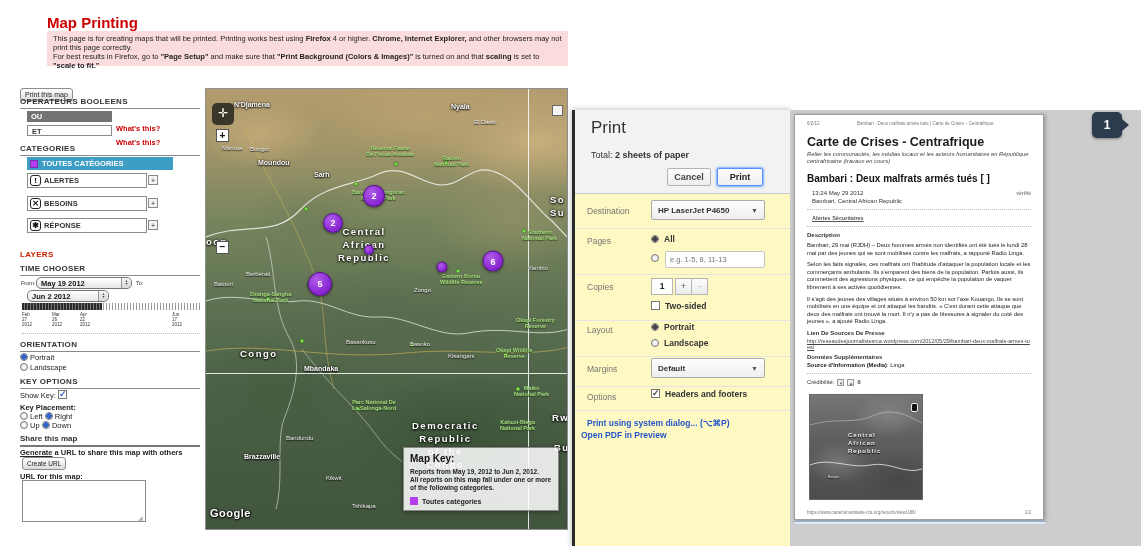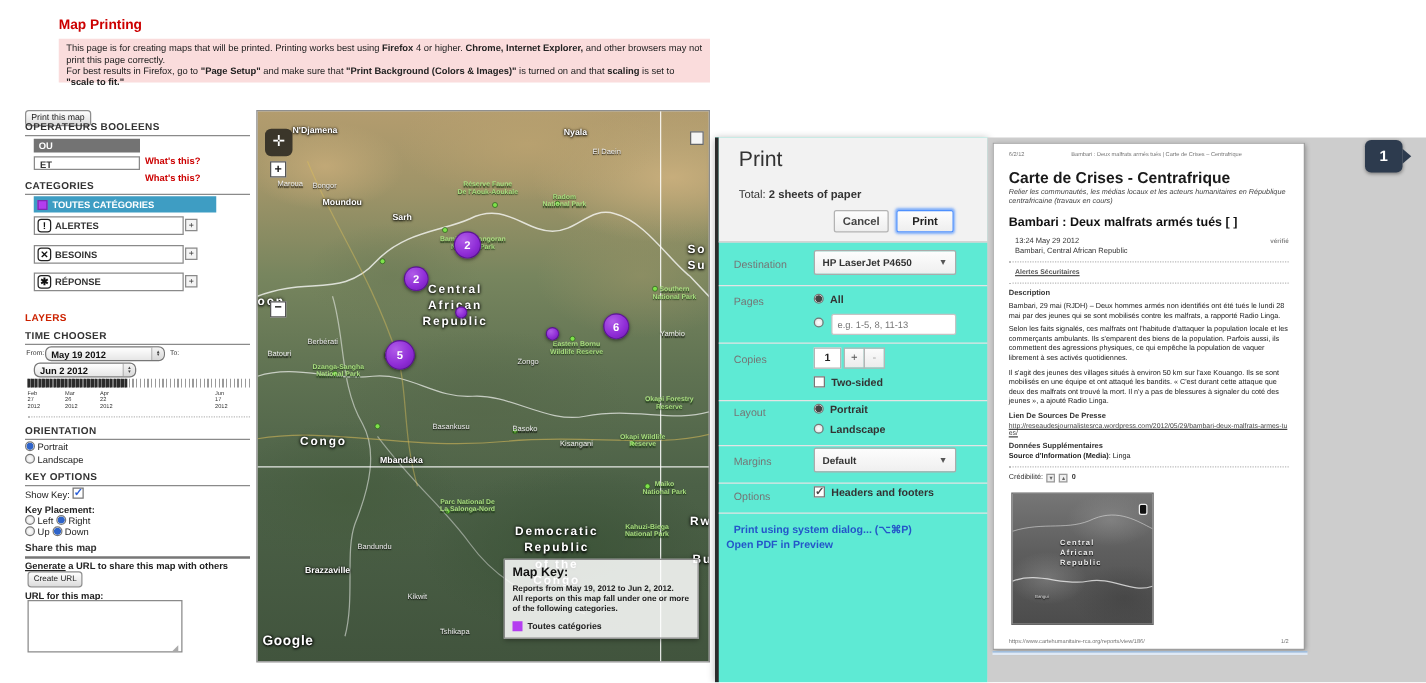--- a/index.html
+++ b/index.html
@@ -4,21 +4,21 @@
 <style>
   * { margin:0; padding:0; box-sizing:border-box; }
   html,body { background:#fff; }
   body { font-family:"Liberation Sans", sans-serif; }
   #root { position:relative; width:1141px; height:546px; overflow:hidden; background:#fff; }
   .abs { position:absolute; }
   .b { font-weight:bold; }
   .u { text-decoration:underline; }
 
   
-  .page-title { left:47px; top:14px; font-size:11px; font-weight:bold; color:#cc0000; }
+  .page-title { left:47px; top:14px; font-size:15px; font-weight:bold; color:#cc0000; }
   .notice { left:47px; top:31px; width:521px; height:35px; background:#fadcdc; padding:3px 6px; }
   .notice .ttl { font-size:8px; font-weight:bold; color:#cc0000; }
   .notice .ln { font-size:7.5px; color:#222; line-height:9px; }
 
   
   .btn { display:inline-block; background:linear-gradient(#fefefe,#dcdcdc); border:1px solid #8e8e8e; border-radius:3px; color:#222; text-align:center; cursor:pointer; }
   .print-map-btn { left:20px; top:88px; font-size:7px; padding:2px 4px; }
   .sb-head { left:20px; width:180px; font-size:8px; font-weight:bold; color:#333; border-bottom:1px solid #8a8a8a; padding-bottom:2px; letter-spacing:.3px; }
   .sb-head.red { color:#cc2200; border-bottom:none; }
   .whats { font-size:7.5px; font-weight:bold; color:#cc0000;margin-top:12px; }
@@ -72,21 +72,21 @@
   .ovctl { left:346px; top:16px; width:11px; height:11px; background:#f5f5f5; border:1px solid #666; }
   .gmlogo { left:4px; top:418px; font-size:11px; font-weight:bold; color:#fff; text-shadow:0 1px 2px #000,1px 0 2px #000; letter-spacing:.5px; }
   .mapkey { left:197px; top:358px; width:156px; background:rgba(255,255,255,.85); border:1px solid #888; padding:5px 6px; box-shadow:0 1px 4px rgba(0,0,0,.4); }
   .mapkey .kt { font-size:10px; font-weight:bold; color:#111; margin-bottom:4px; }
   .mapkey .kl { font-size:6.5px; font-weight:bold; color:#222; line-height:8px; }
   .mapkey .krow { display:flex; align-items:center; gap:4px; margin-top:5px; }
   .mapkey .ksw { width:8px; height:8px; background:#b43ef0; }
   .mapkey .kcat { font-size:7px; font-weight:bold; color:#222; }
 
   
-  #dialog { left:572px; top:110px; width:218px; height:436px; background:#5eead4; border-left:3px solid #2b2b2b; box-shadow:0 0 6px rgba(0,0,0,.3); }
+  #dialog { left:572px; top:110px; width:218px; height:436px; background:#fef9c3; border-left:3px solid #2b2b2b; box-shadow:0 0 6px rgba(0,0,0,.3); }
   .dlg-head { position:absolute; left:0; top:0; width:100%; height:84px; background:#f2f2f2; border-bottom:1px solid #c9c9c9; }
   .dlg-title { position:absolute; left:16px; top:8px; font-size:17px; color:#333; }
   .dlg-total { position:absolute; left:16px; top:40px; font-size:9px; color:#333; }
   .dlg-btn { position:absolute; height:18px; font-size:9px; font-weight:bold; color:#444; background:linear-gradient(#fdfdfd,#eee); border:1px solid #b3b3b3; border-radius:2px; text-align:center; line-height:16px; cursor:pointer; }
   .cancel-btn { left:92px; top:58px; width:44px; }
   .print-btn { left:142px; top:58px; width:46px; border:1px solid #4d90fe; box-shadow:0 0 2px 1px rgba(77,144,254,.7); color:#222; }
   .drow-lbl { position:absolute; left:12px; font-size:8.5px; color:#757575; }
   .dsel { position:absolute; left:76px; width:114px; height:20px; background:linear-gradient(#fdfdfd,#efefef); border:1px solid #ababab; border-radius:2px; font-size:8px; font-weight:bold; color:#333; display:flex; align-items:center; padding:0 6px; }
   .dsel .car { margin-left:auto; font-size:7px; color:#555; }
   .dchoice { position:absolute; font-size:8.5px; font-weight:bold; color:#333; }

